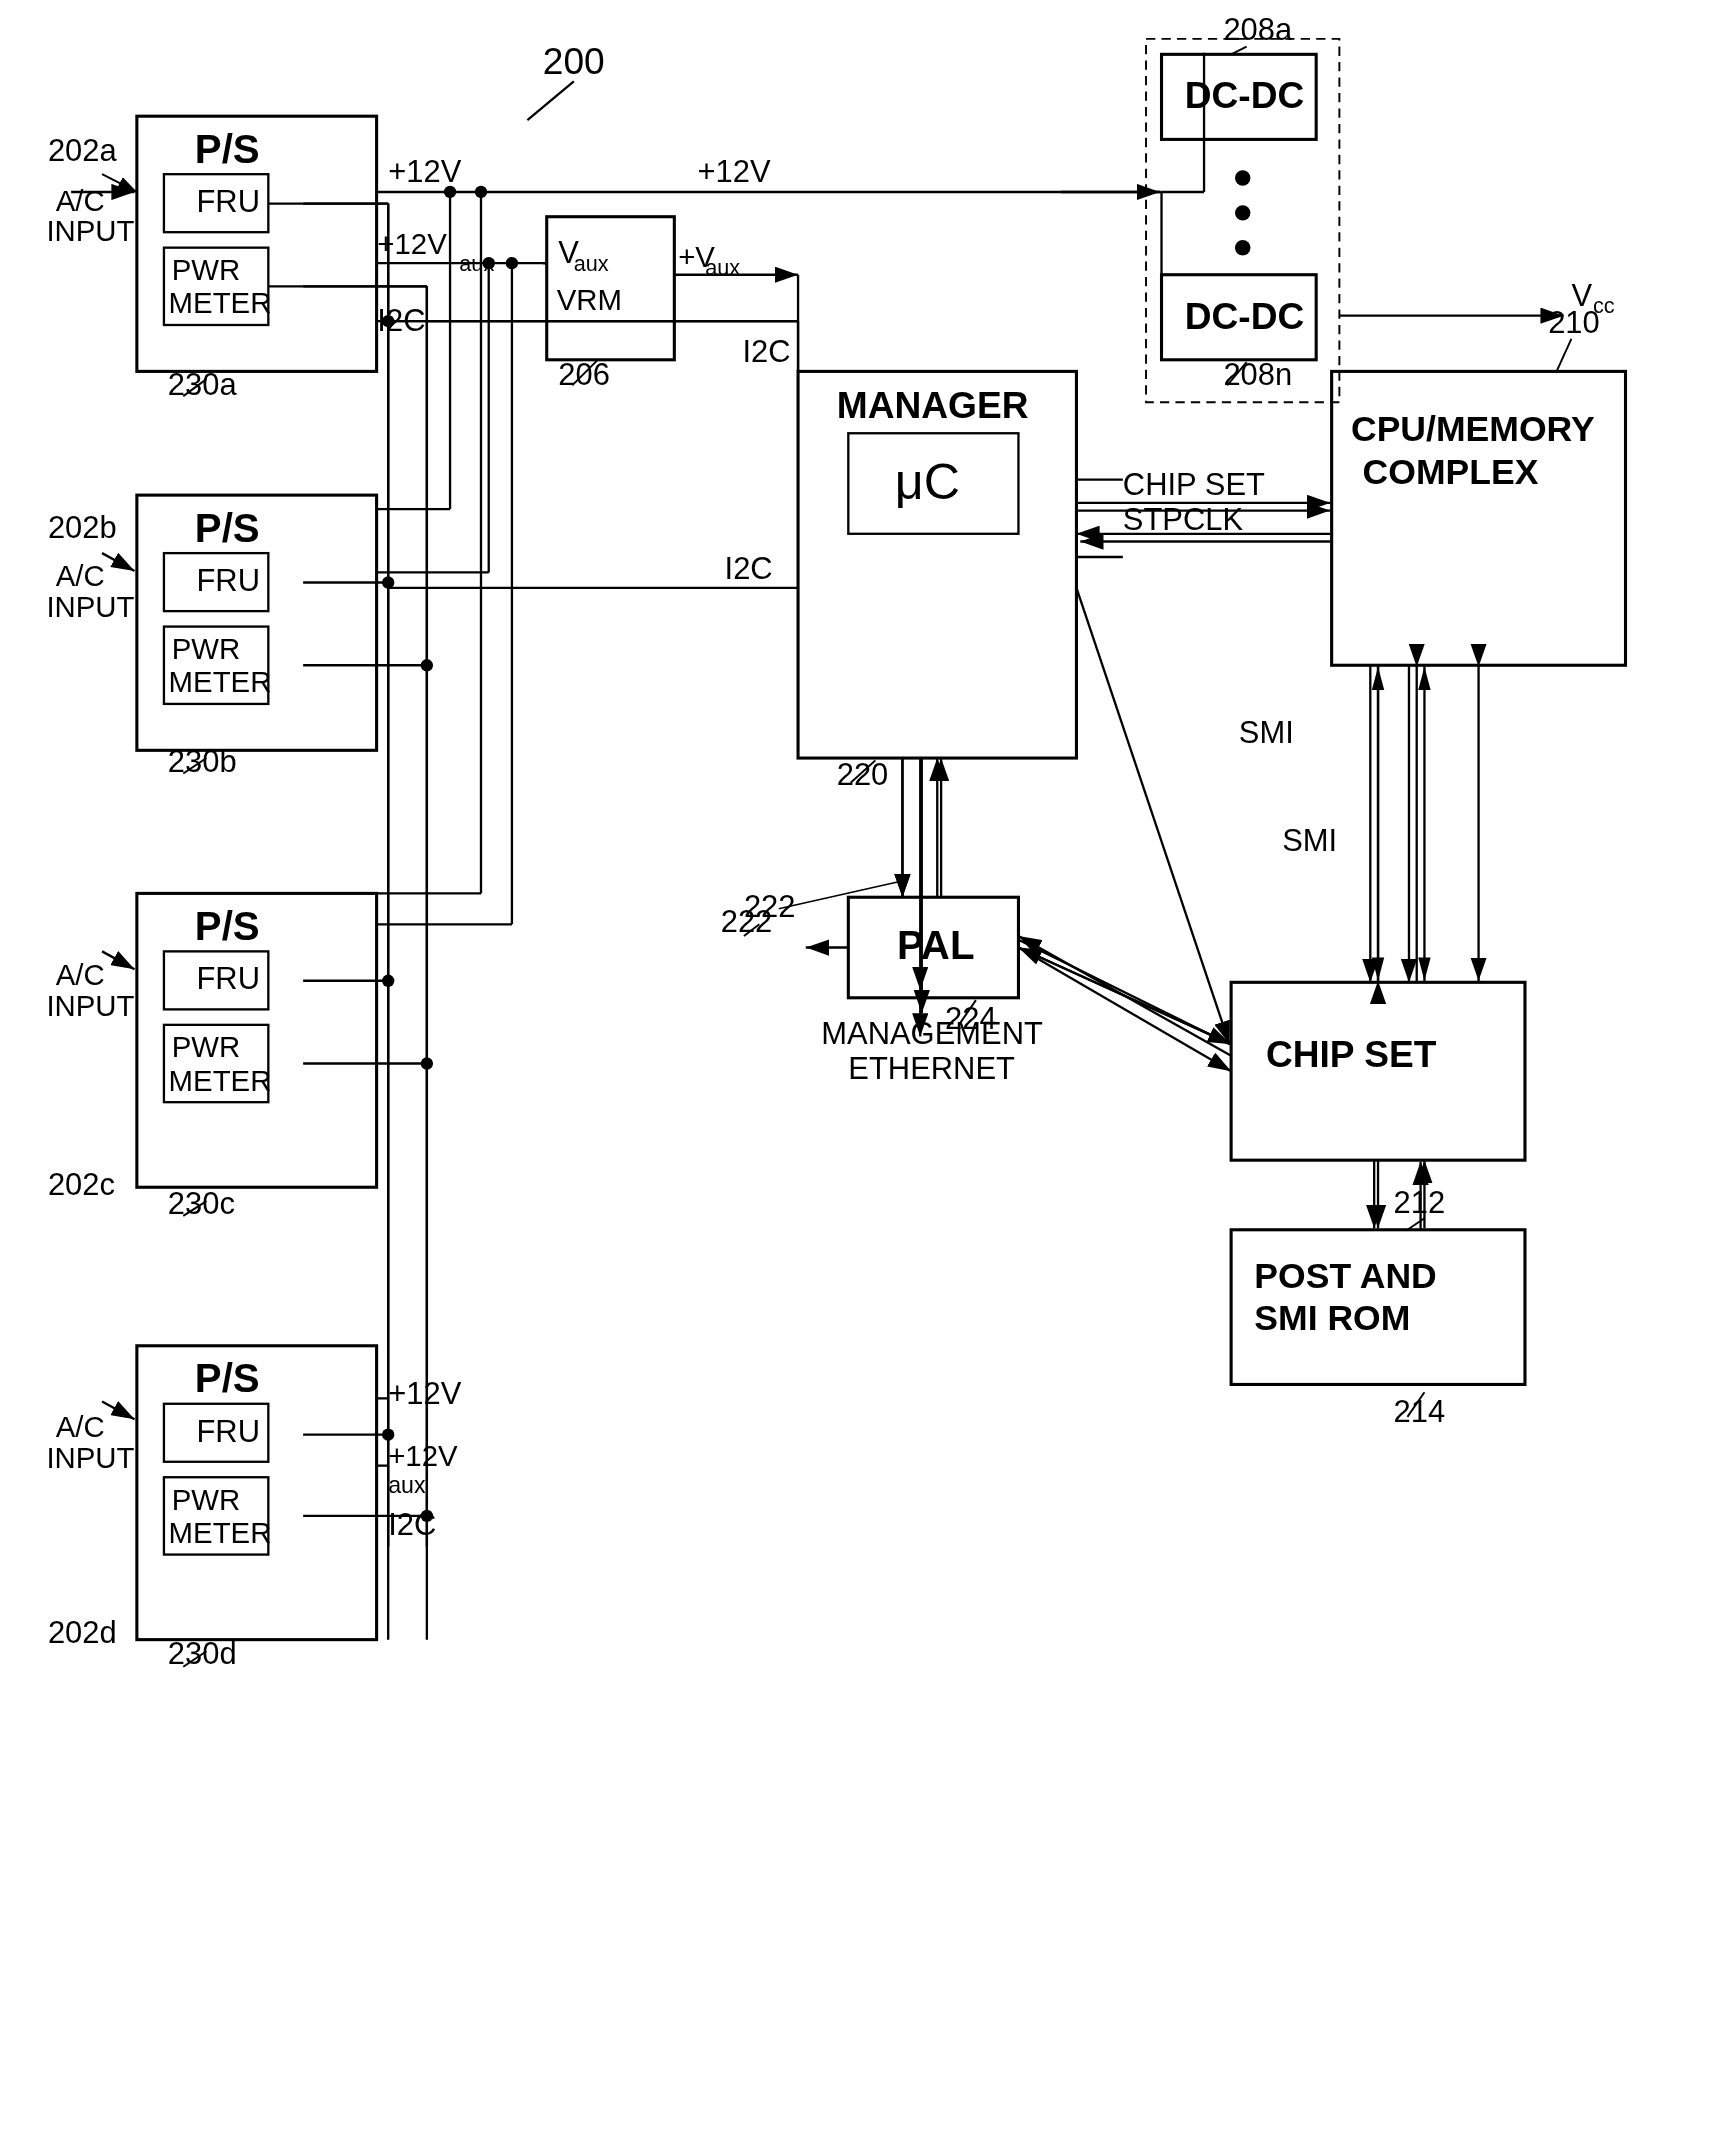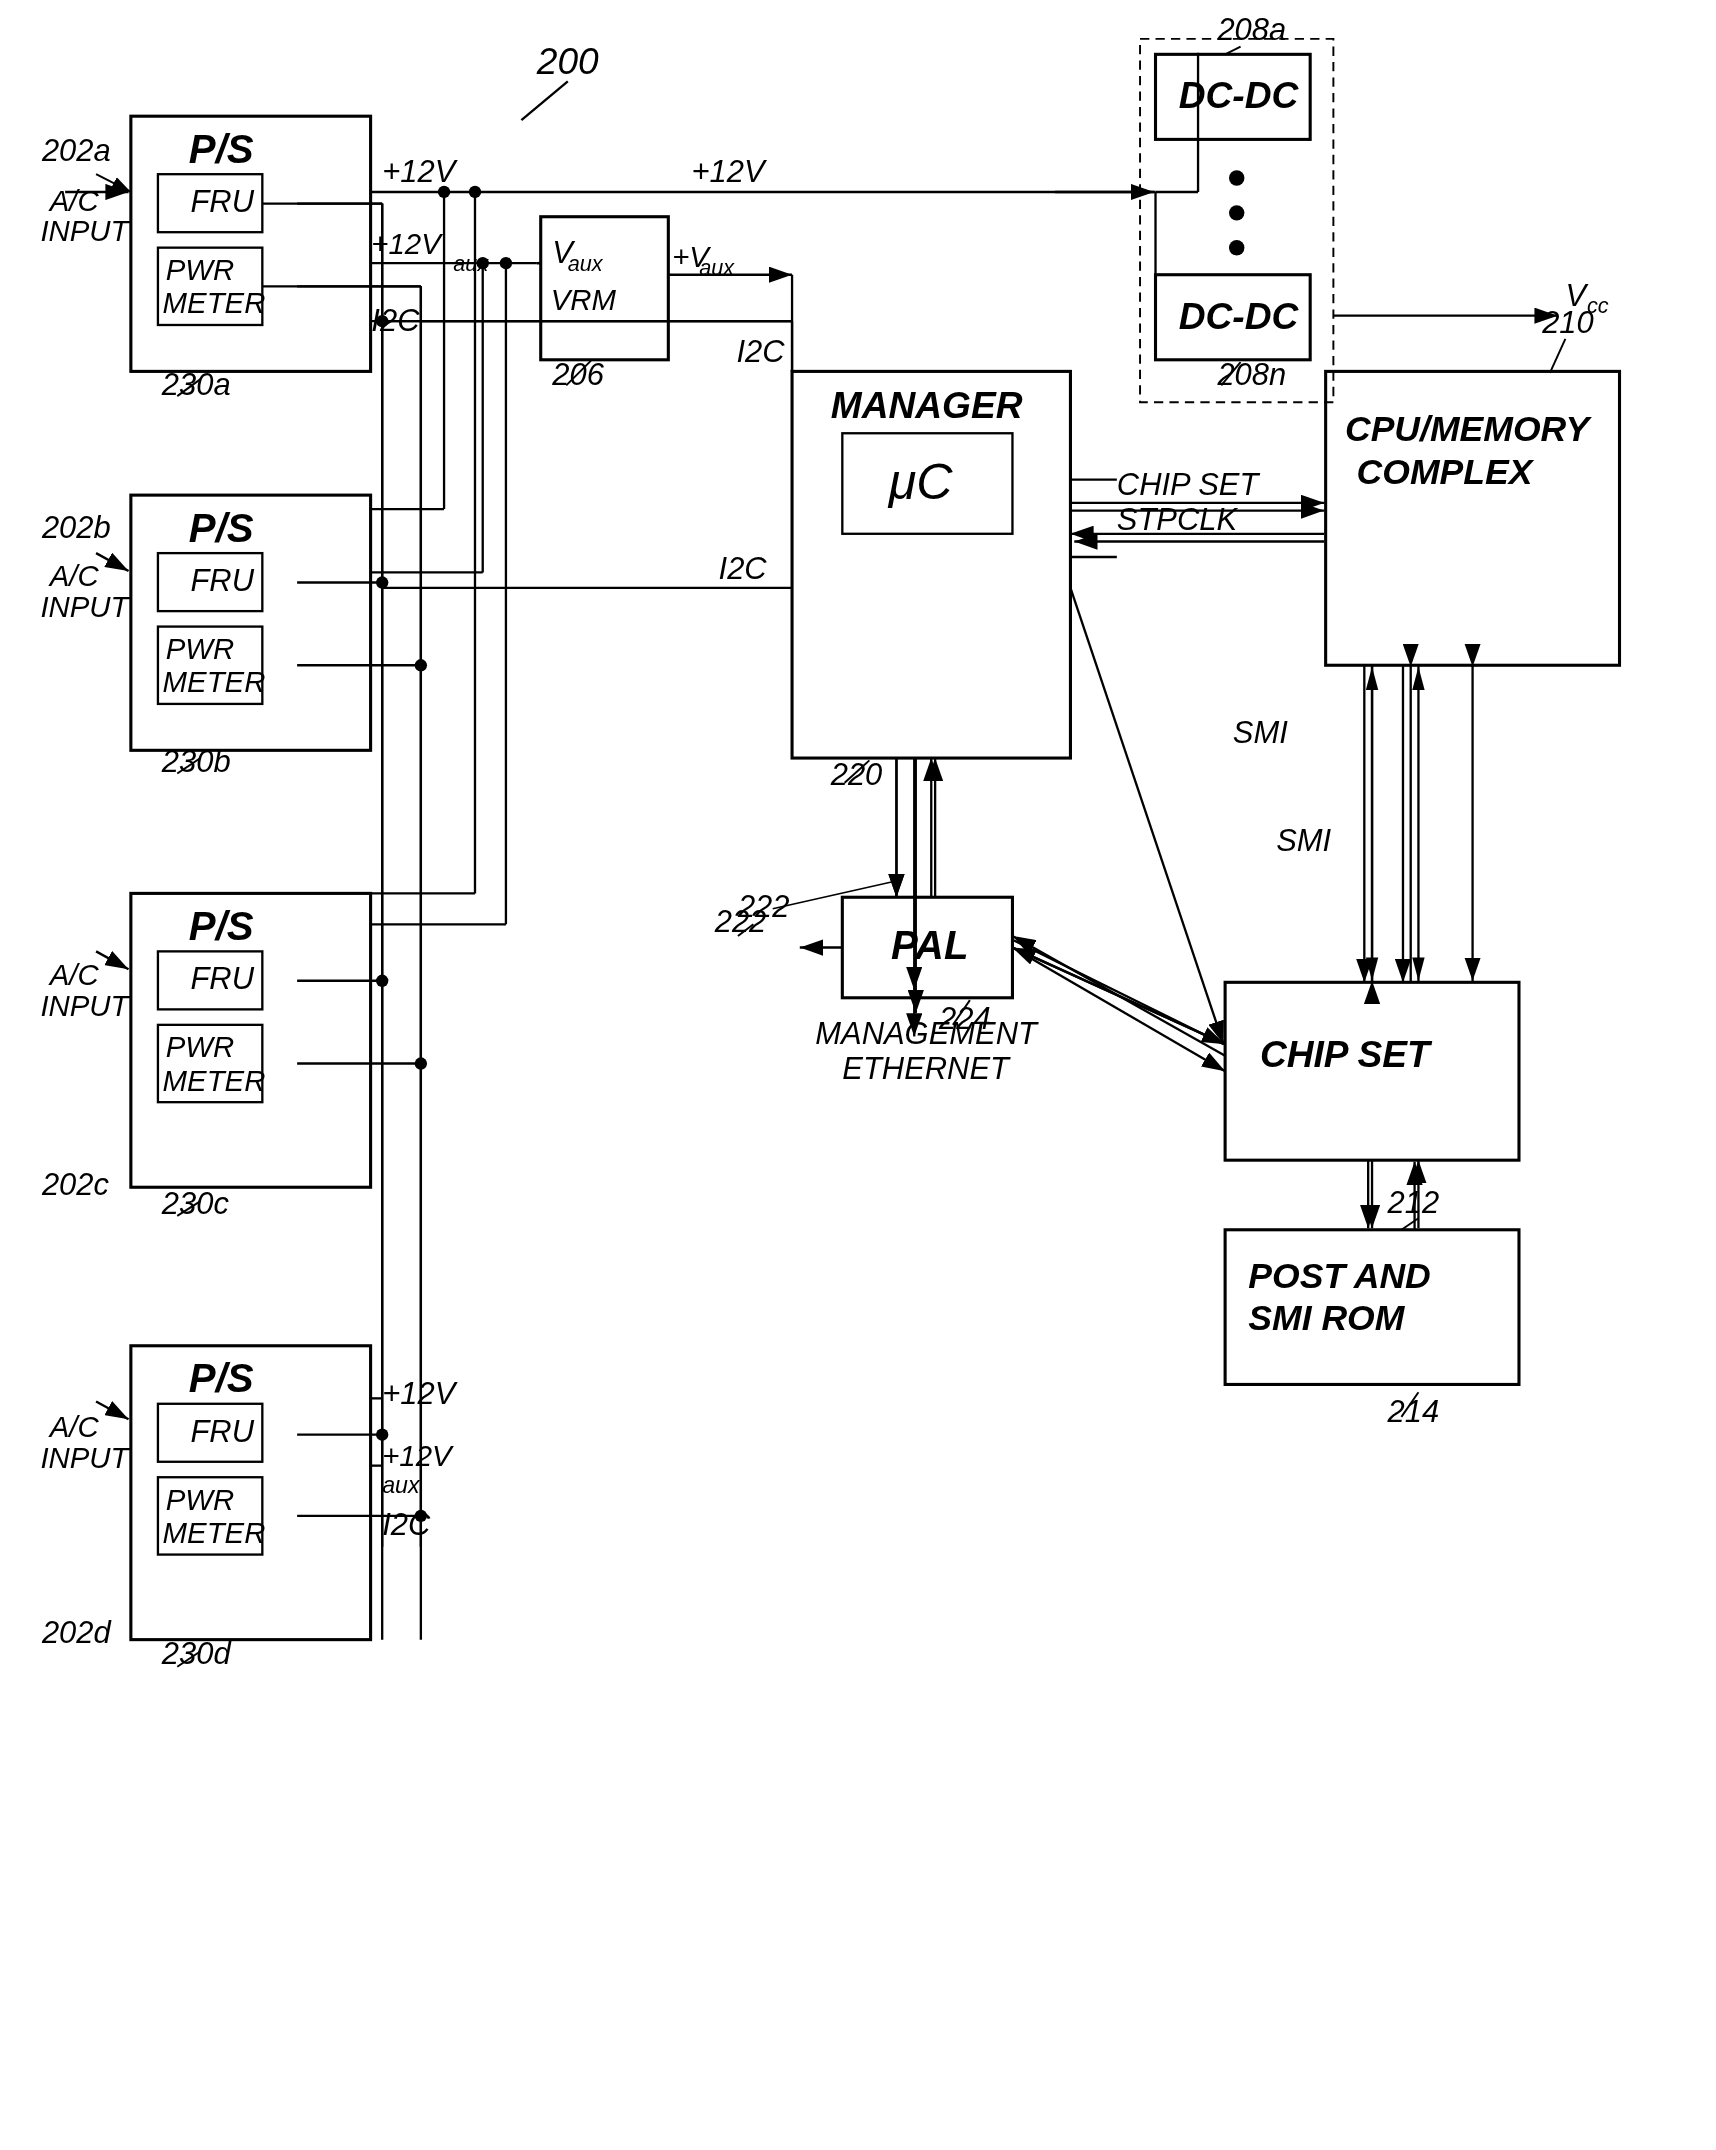--- a/index.html
+++ b/index.html
@@ -6,24 +6,23 @@
     body {
       background: #ffffff;
       width: 1716px;
       height: 2151px;
       position: relative;
       font-family: 'Times New Roman', Times, serif;
       overflow: hidden;
     }
     .diagram {
       position: absolute;
-      top: 0; left: 11px;
+      top: 0; left: 17px;
       width: 1699px;
       height: 2151px;
-      font-style: italic;
     }
     svg {
       position: absolute;
       top: 0; left: 0;
       width: 1716px;
       height: 2151px;
     }
   </style>
 </head>
 <body>

